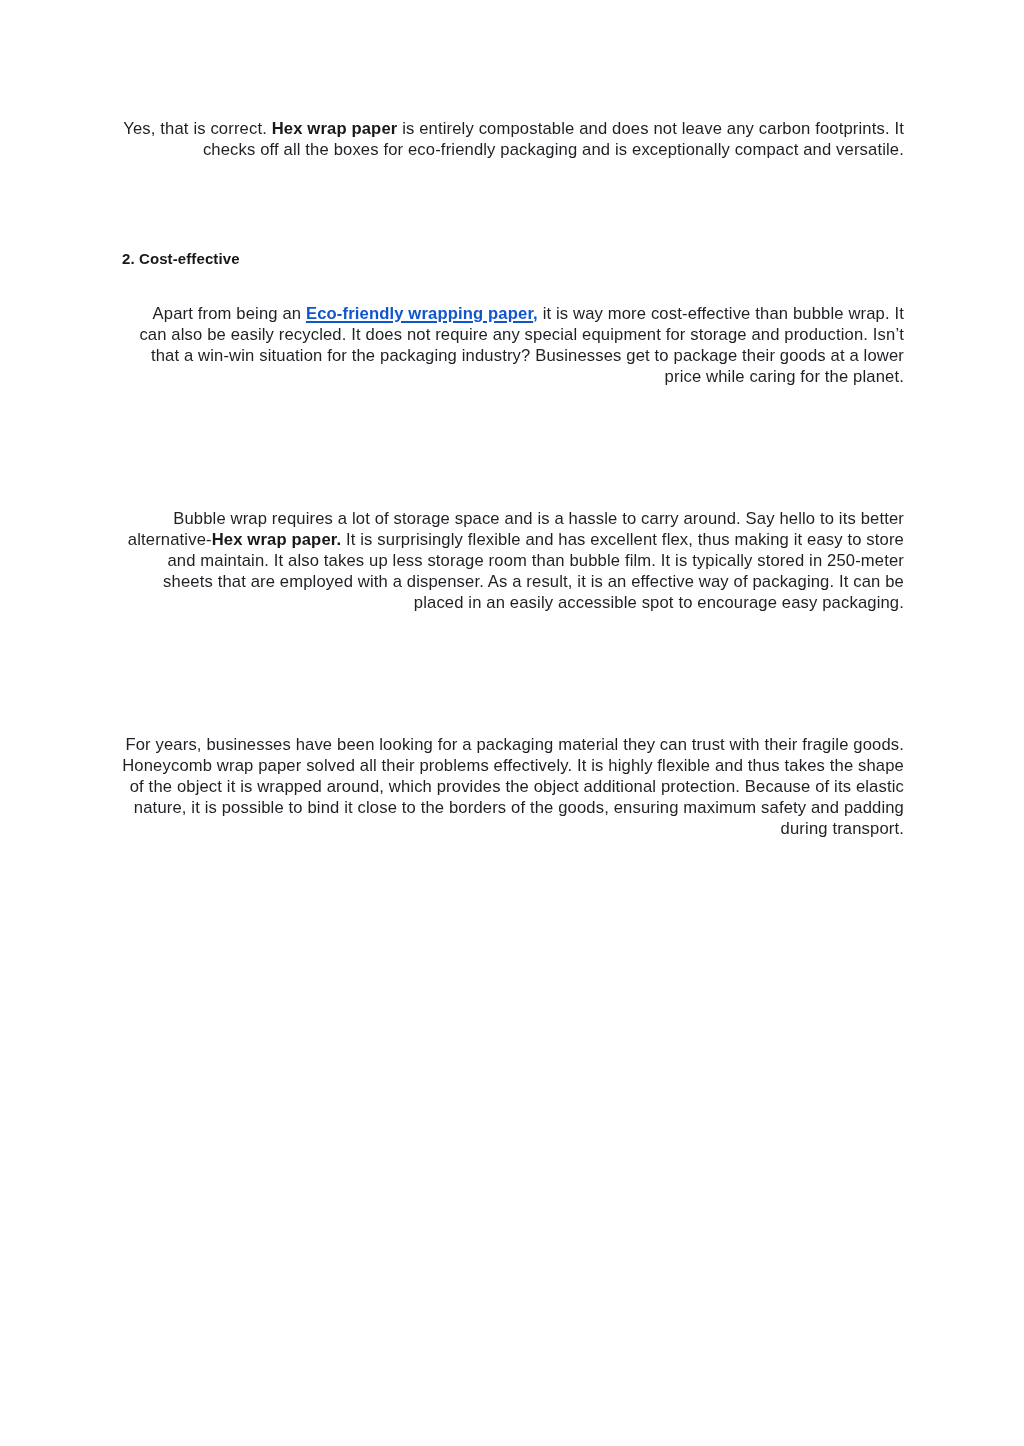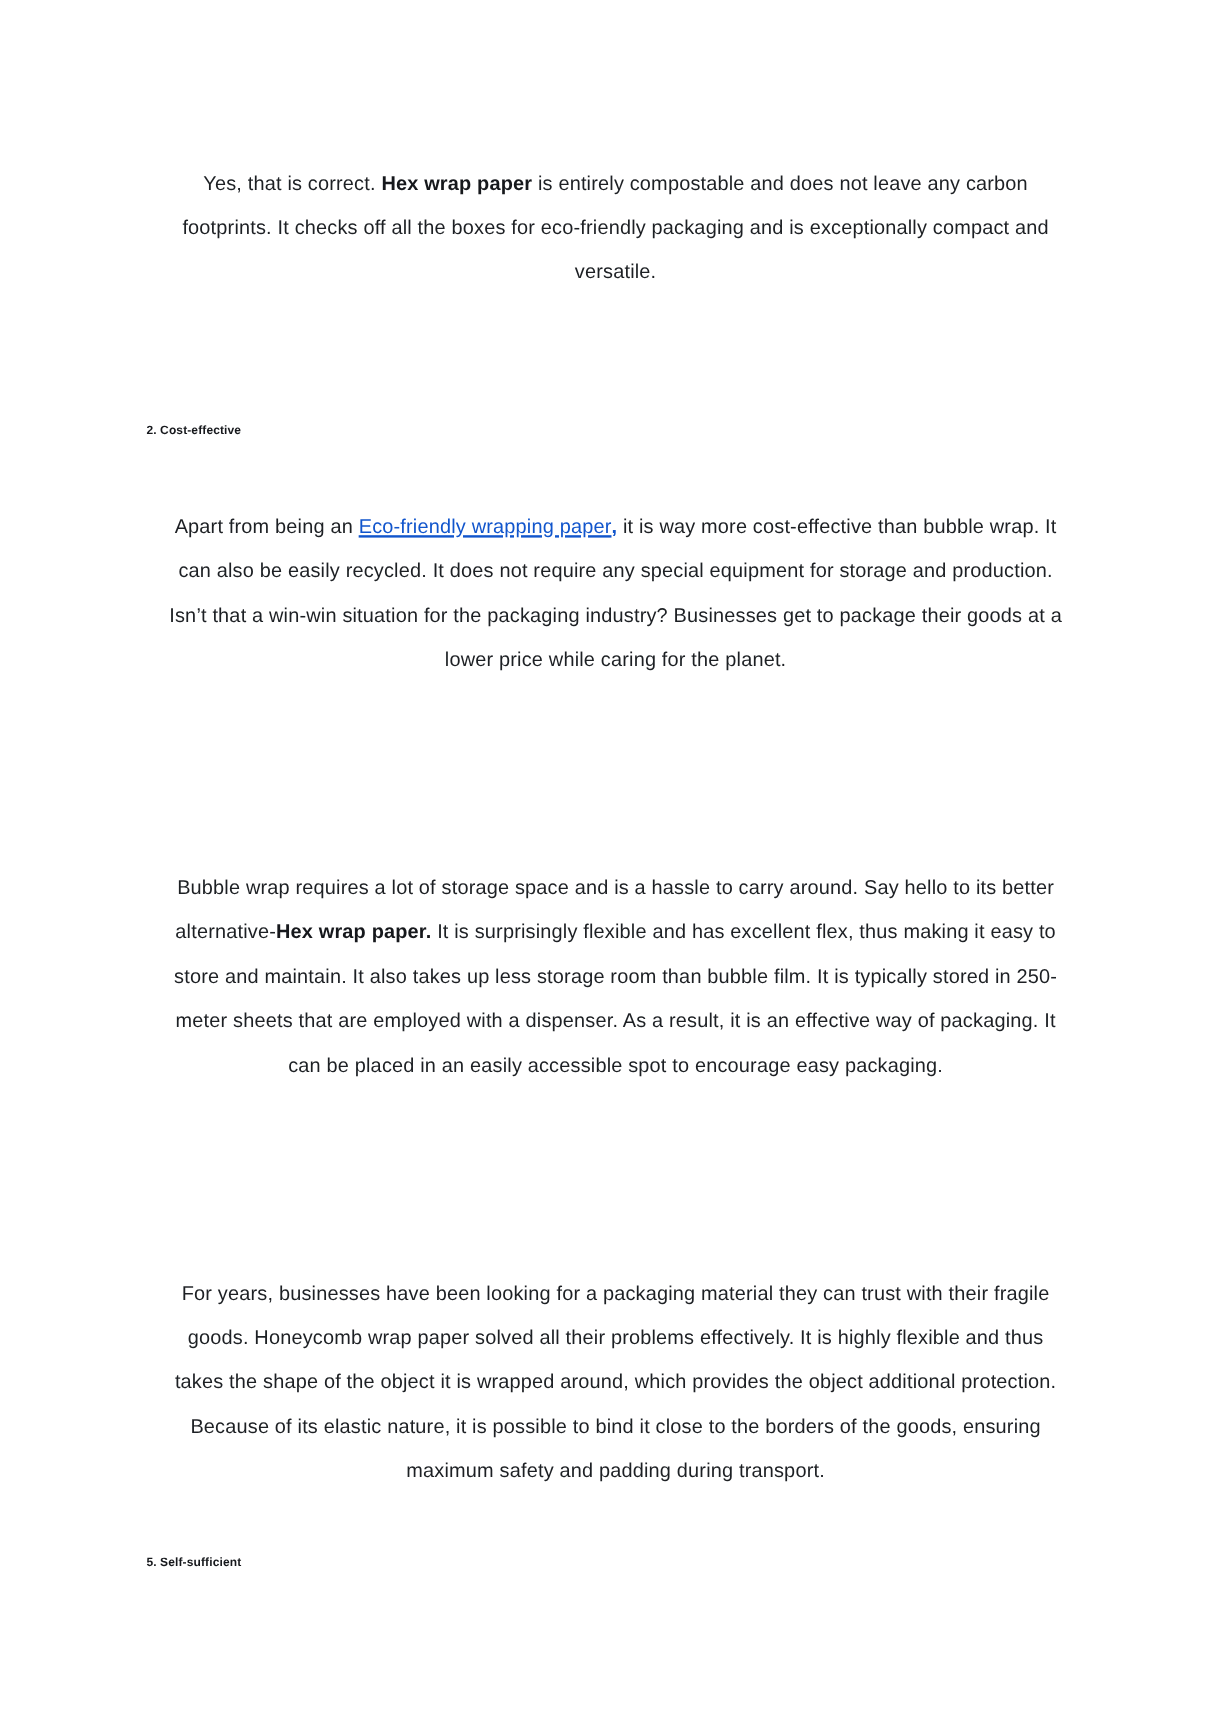--- a/index.html
+++ b/index.html
@@ -20,42 +20,42 @@
     height: 1446px;
     background: #ffffff;
   }
   .content {
     position: absolute;
     left: 122px;
     top: 118px;
     width: 782px;
   }
   p.body-text {
-    margin: 16px;
+    margin: 0;
     font-size: 16.6px;
-    line-height: 37px;
+    line-height: 21px;
     letter-spacing: 0.15px;
     color: #1d2024;
     font-weight: 400;
-    text-align: center;
+    text-align: right;
   }
   h3.section-heading {
     margin: 0;
-    font-size: 10px;
+    font-size: 15px;
     line-height: 22px;
     letter-spacing: 0.1px;
     font-weight: 700;
     color: #16181c;
   }
   .gap-after-para   { height: 88px; }
   .gap-after-head   { height: 33px; }
   .gap-tight-head   { height: 32px; }
   a.inline-link {
     color: #1155cc;
-    font-weight: 400;
+    font-weight: 700;
     text-decoration: underline;
     text-decoration-thickness: 2px;
     text-underline-offset: 2px;
     letter-spacing: 0.15px;
   }
   .link-comma {
     color: #1155cc;
     font-weight: 700;
     text-decoration: none;
   }
@@ -89,16 +89,15 @@
 
     <div class="gap-after-para"></div>
 
 
     <div class="gap-after-head"></div>
 
     <p class="body-text">For years, businesses have been looking for a packaging material they can trust with their fragile goods. Honeycomb wrap paper solved all their problems effectively. It is highly flexible and thus takes the shape of the object it is wrapped around, which provides the object additional protection. Because of its elastic nature, it is possible to bind it close to the borders of the goods, ensuring maximum safety and padding during transport.</p>
 
     <div class="gap-tight-head"></div>
 
-    <h3 class="section-heading">5. Self-sufficient</h3>
 
   </div>
 </div>
 
 </body></html>

